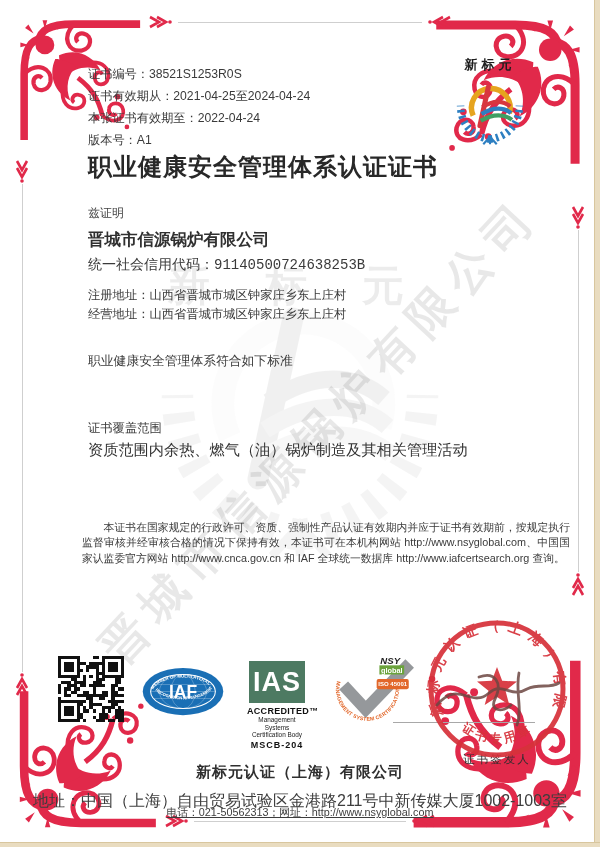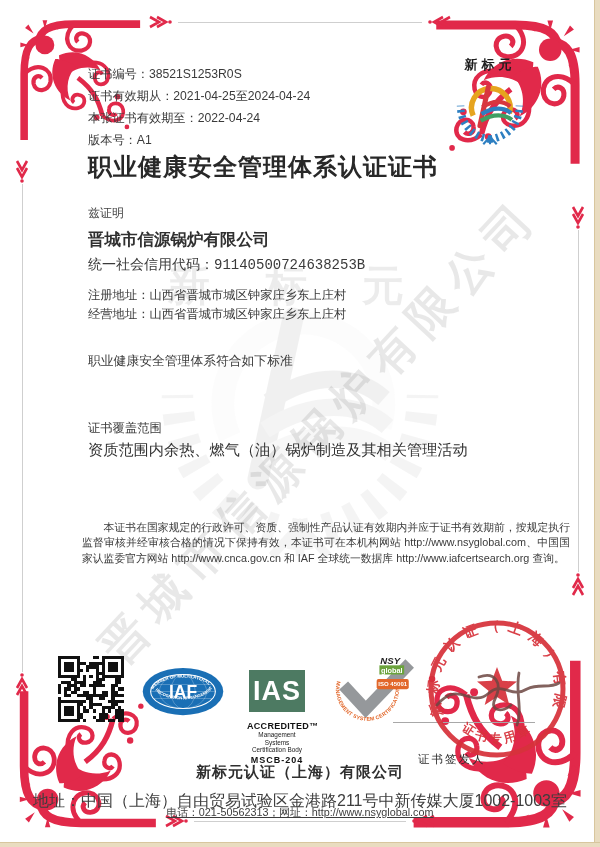--- a/index.html
+++ b/index.html
@@ -54,28 +54,28 @@
   .conform{left:88px;top:353px;font-size:12.8px;color:#3a3a3a;}
   .iso{left:87px;top:370px;font-size:25px;font-weight:bold;letter-spacing:.5px;color:#222;}
   .scope-label{left:88px;top:420px;font-size:12.3px;color:#3a3a3a;}
   .scope{left:88px;top:440px;font-size:15.2px;color:#333;}
   .note{left:57px;top:520px;width:488px;font-size:10.8px;line-height:15.4px;text-align:justify;text-indent:2em;color:#3a3a3a;margin-left:25px;}
 
   
   .qr{left:58px;top:656px;width:66px;height:66px;}
   .iaf{left:141px;top:667px;width:84px;}
   .ias{left:247px;top:661px;width:60px;text-align:center;}
-  .ias-box{width:56px;height:42px;margin:9px auto;background:#4d7a62;color:#fff;display:flex;align-items:center;justify-content:center;font-size:27px;font-weight:bold;letter-spacing:1px;text-align:center;}
+  .ias-box{width:56px;height:42px;margin:0 auto;background:#4d7a62;color:#fff;display:flex;align-items:center;justify-content:center;font-size:27px;font-weight:bold;letter-spacing:1px;text-align:center;}
   .ias-accredited{font-size:9px;font-weight:bold;color:#111;margin-top:3px;letter-spacing:.3px;}
   .ias-sub{font-size:6.4px;line-height:7.6px;color:#222;}
   .ias-code{font-size:9px;font-weight:bold;letter-spacing:1px;color:#111;margin-top:1px;}
   .nsy{left:329px;top:651px;width:88px;height:80px;}
   .sig-line{left:393px;top:722px;width:142px;height:1px;background:#a8a8a8;z-index:2;}
   .seal{left:419px;top:613px;width:156px;height:170px;z-index:3;}
-  .signer{left:418px;top:752px;width:158px;font-size:11.5px;letter-spacing:2px;color:#2e2e2e;z-index:2;}
+  .signer{left:418px;top:752px;width:158px;text-align:center;font-size:11.5px;letter-spacing:2px;color:#2e2e2e;z-index:2;}
 
   
   .footer-company{left:0;right:0;top:763px;text-align:center;font-size:15px;font-weight:bold;letter-spacing:1px;color:#2f2f2f;}
   .footer-address{left:0;right:0;top:791px;text-align:center;font-size:16px;color:#3d3d3d;}
   .footer-contact{left:0;right:0;top:806px;text-align:center;font-size:10.8px;color:#3d3d3d;text-decoration:underline;}
 
   .defs-hidden{position:absolute;width:0;height:0;overflow:hidden;}
 </style>
 </head>
 <body>

